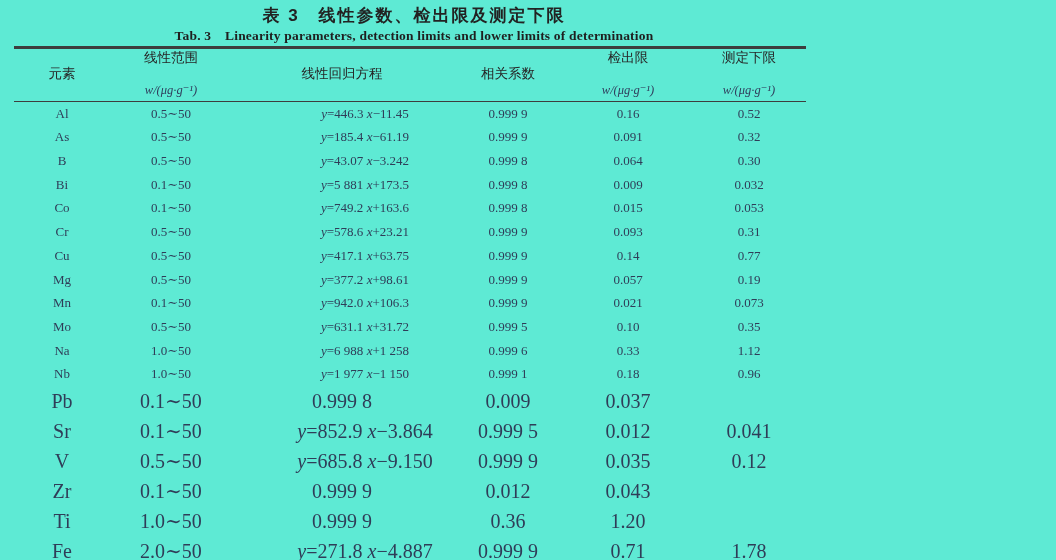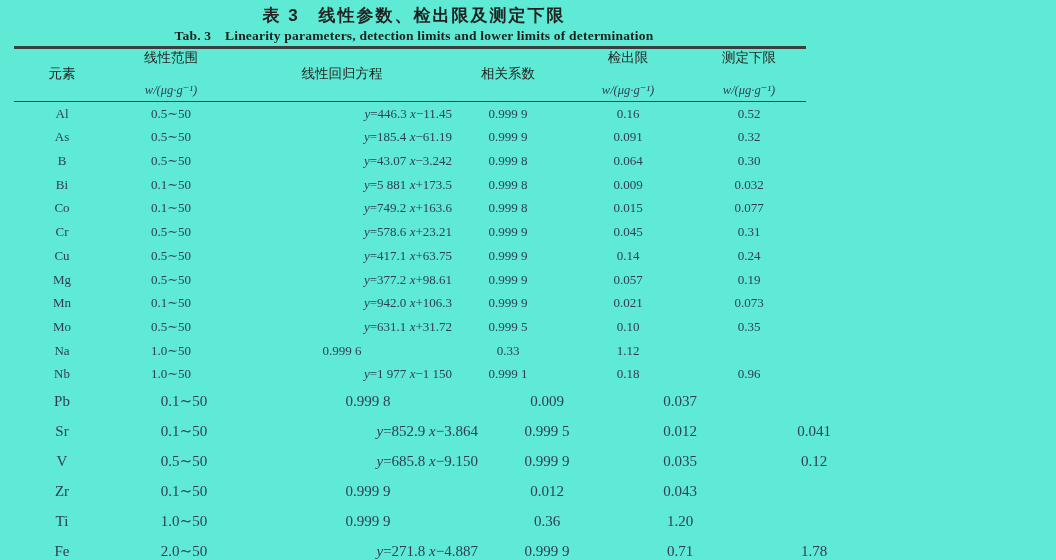--- a/index.html
+++ b/index.html
@@ -23,23 +23,23 @@
   .rule{width:792px;background:#3d3d3d;}
   .rule.thick{height:2.5px;}
   .rule.thin{height:1.4px;}
 
   .thead,.tr{display:grid;grid-template-columns:96px 122px 220px 112px 128px 114px;align-items:center;}
   .thead{height:52px;color:#262626;font-size:13.5px;}
   .th{text-align:center;line-height:1.25;}
   .unit{display:block;font-style:italic;font-size:12.5px;margin-top:16px;color:#30405e;}
 
   .tr{height:23.7px;color:#2f3d58;font-size:13px;}
-  .tr.lg{height:30px;font-size:15px;gap:13px;}
+  .tr.lg{height:30px;font-size:20px;}
   .td{text-align:center;white-space:nowrap;}
-  .td.eqc{text-align:right;padding-left:46px;}
+  .td.eqc{text-align:center;padding-left:46px;}
   .eq i{font-style:italic;font-family:"Liberation Serif","DejaVu Serif",serif;}
 </style>
 </head>
 <body>
 
 <div class="page">
 
   <div class="caption">
     <div class="title-zh">表 3　线性参数、检出限及测定下限</div>
     <div class="title-en">Tab. 3　Linearity parameters, detection limits and lower limits of determination</div>
@@ -99,37 +99,37 @@
         <div class="td">0.999 8</div>
         <div class="td">0.009</div>
         <div class="td">0.032</div>
       </div>
     <div class="tr">
         <div class="td">Co</div>
         <div class="td">0.1∼50</div>
         <div class="td eqc"><span class="eq"><i>y</i>=749.2 <i>x</i>+163.6</span></div>
         <div class="td">0.999 8</div>
         <div class="td">0.015</div>
-        <div class="td">0.077</div>
+        <div class="td">0.053</div>
       </div>
     <div class="tr">
         <div class="td">Cr</div>
         <div class="td">0.5∼50</div>
         <div class="td eqc"><span class="eq"><i>y</i>=578.6 <i>x</i>+23.21</span></div>
         <div class="td">0.999 9</div>
-        <div class="td">0.045</div>
+        <div class="td">0.093</div>
         <div class="td">0.31</div>
       </div>
     <div class="tr">
         <div class="td">Cu</div>
         <div class="td">0.5∼50</div>
         <div class="td eqc"><span class="eq"><i>y</i>=417.1 <i>x</i>+63.75</span></div>
         <div class="td">0.999 9</div>
         <div class="td">0.14</div>
-        <div class="td">0.24</div>
+        <div class="td">0.77</div>
       </div>
     <div class="tr">
         <div class="td">Mg</div>
         <div class="td">0.5∼50</div>
         <div class="td eqc"><span class="eq"><i>y</i>=377.2 <i>x</i>+98.61</span></div>
         <div class="td">0.999 9</div>
         <div class="td">0.057</div>
         <div class="td">0.19</div>
       </div>
     <div class="tr">
@@ -144,20 +144,21 @@
         <div class="td">Mo</div>
         <div class="td">0.5∼50</div>
         <div class="td eqc"><span class="eq"><i>y</i>=631.1 <i>x</i>+31.72</span></div>
         <div class="td">0.999 5</div>
         <div class="td">0.10</div>
         <div class="td">0.35</div>
       </div>
     <div class="tr">
         <div class="td">Na</div>
         <div class="td">1.0∼50</div>
+        <div class="td eqc"><span class="eq"><i>y</i>=6 988 <i>x</i>+1 258</span></div>
         <div class="td">0.999 6</div>
         <div class="td">0.33</div>
         <div class="td">1.12</div>
       </div>
     <div class="tr">
         <div class="td">Nb</div>
         <div class="td">1.0∼50</div>
         <div class="td eqc"><span class="eq"><i>y</i>=1 977 <i>x</i>−1 150</span></div>
         <div class="td">0.999 1</div>
         <div class="td">0.18</div>

